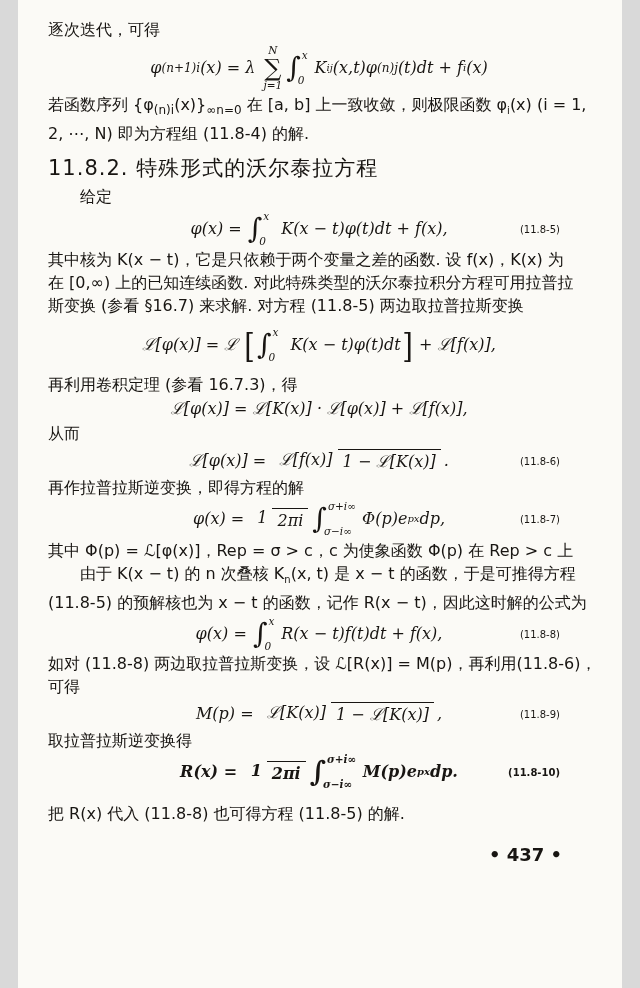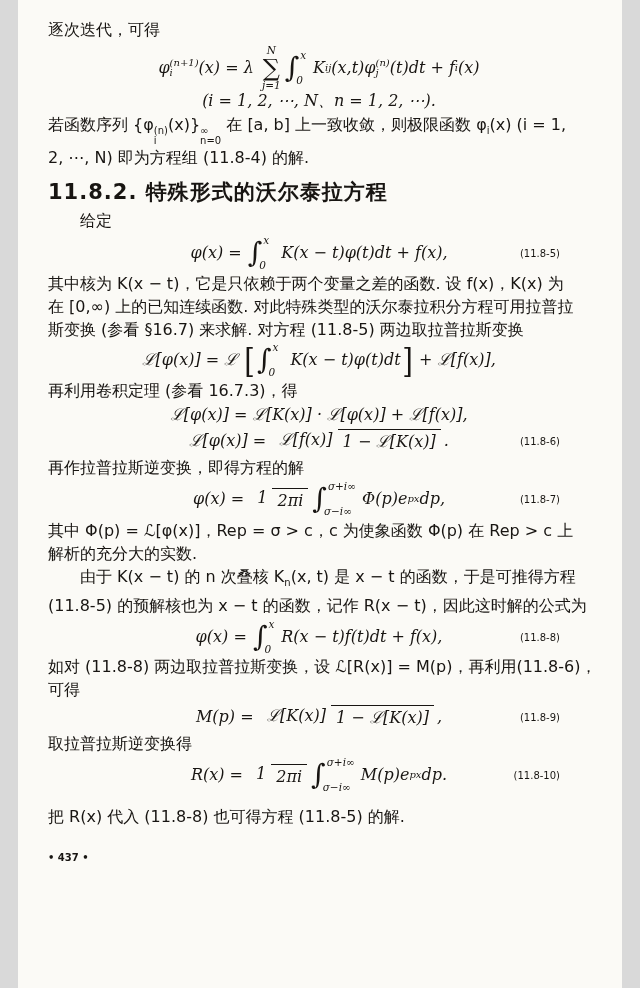--- a/index.html
+++ b/index.html
@@ -12,21 +12,21 @@
     font-family:"DejaVu Sans",sans-serif;
     font-size:16px;
     line-height:23px;
     overflow:hidden;
     box-sizing:border-box;
     padding:18px 32px 0 30px;
   }
   .line{margin:0;white-space:pre;}
   .indent{text-indent:2em;}
   .heading{
-    font-weight:bold;
+    font-weight:normal;
     font-size:21px;
     line-height:26px;
     margin:10px 0 0 0;
     letter-spacing:1px;
   }
   
   .eqrow{position:relative;display:flex;justify-content:center;align-items:center;}
   .eq{
     display:inline-flex;align-items:center;
     white-space:pre;
@@ -50,107 +50,104 @@
   .bigint .il-t{transform:translateY(-2px);}
   .bigint .il-b{transform:translate(-4px,2px);}
   
   .frac{display:inline-flex;flex-direction:row;align-items:center;margin:0 3px;line-height:1;}
   .frac .num{padding:1px 5px 3px 5px;line-height:18px;}
   .frac .den{border-top:1.6px solid #181512;padding:3px 5px 1px 5px;line-height:18px;text-align:center;}
   
   .bigbr{font-size:34px;line-height:30px;font-style:normal;font-weight:300;display:inline-block;transform:scaleX(.8);}
   
   .supsub{
-    display:inline-flex;flex-direction:column;align-items:flex-start;
-    vertical-align:-4px;font-size:10px;line-height:10px;
+    display:inline-flex;flex-direction:row;align-items:flex-start;
+    vertical-align:-4px;font-size:12px;line-height:10px;
   }
   sub,sup{font-size:10px;}
   .footer{
     margin-top:18px;
-    text-align:left;
+    text-align:right;
     padding-right:28px;
     font-weight:bold;
-    font-size:10px;
+    font-size:18px;
   }
 </style>
 </head>
 <body>
 
 <div class="page">
 
   <p class="line">逐次迭代，可得</p>
 
   <div class="eqrow" style="margin-top:4px;">
     <span class="eq"><span>φ</span><span class="supsub"><span>(n+1)</span><span>i</span></span><span>(x) = λ </span><span class="bigop"><span class="op-lim">N</span><span class="op-glyph">∑</span><span class="op-lim">j=1</span></span><span class="bigint"><span class="int-glyph">∫</span><span class="int-lims"><span class="il-t">x</span><span class="il-b">0</span></span></span><span> K</span><sub>ij</sub><span>(x,t)φ</span><span class="supsub"><span>(n)</span><span>j</span></span><span>(t)dt + f</span><sub>i</sub><span>(x)</span></span>
-  </div>
-  <div class="eqrow">
-    <span class="eq">(i = 1, 2, ⋯, N、n = 1, 2, ⋯).</span>
   </div>
 
   <p class="line" style="margin-top:2px;"><span>若函数序列 {φ</span><span class="supsub"><span>(n)</span><span>i</span></span><span>(x)}</span><span class="supsub"><span>∞</span><span>n=0</span></span><span> 在 [a, b] 上一致收敛，则极限函数 φ</span><sub>i</sub><span>(x) (i = 1,</span></p>
   <p class="line">2, ⋯, N) 即为方程组 (11.8-4) 的解.</p>
 
   <h2 class="heading">11.8.2. 特殊形式的沃尔泰拉方程</h2>
 
   <p class="line indent" style="margin-top:4px;">给定</p>
 
   <div class="eqrow" style="margin:5px 0 3px 0;">
     <span class="eq"><span>φ(x) = </span><span class="bigint"><span class="int-glyph">∫</span><span class="int-lims"><span class="il-t">x</span><span class="il-b">0</span></span></span><span>  K(x − t)φ(t)dt + f(x),</span></span>
     <span class="eqno">(11.8-5)</span>
   </div>
 
   <p class="line">其中核为 K(x − t)，它是只依赖于两个变量之差的函数. 设 f(x)，K(x) 为</p>
   <p class="line">在 [0,∞) 上的已知连续函数. 对此特殊类型的沃尔泰拉积分方程可用拉普拉</p>
   <p class="line">斯变换 (参看 §16.7) 来求解. 对方程 (11.8-5) 两边取拉普拉斯变换</p>
 
-  <div class="eqrow" style="margin:3px 0;">
+  <div class="eqrow" style="margin:12px 0;">
     <span class="eq"><span>ℒ[φ(x)] = ℒ </span><span class="bigbr">[</span><span class="bigint"><span class="int-glyph">∫</span><span class="int-lims"><span class="il-t">x</span><span class="il-b">0</span></span></span><span>  K(x − t)φ(t)dt</span><span class="bigbr">]</span><span> + ℒ[f(x)],</span></span>
   </div>
 
   <p class="line">再利用卷积定理 (参看 16.7.3)，得</p>
 
   <div class="eqrow" style="margin:3px 0;text-align:center;">
     <span class="eq">ℒ[φ(x)] = ℒ[K(x)] · ℒ[φ(x)] + ℒ[f(x)],</span>
   </div>
 
+  <p class="line">从而</p>
 
   <div class="eqrow" style="margin:4px 0;">
     <span class="eq"><span>ℒ[φ(x)] = </span><span class="frac"><span class="num">ℒ[f(x)]</span><span class="den">1 − ℒ[K(x)]</span></span><span>.</span></span>
     <span class="eqno">(11.8-6)</span>
   </div>
 
   <p class="line">再作拉普拉斯逆变换，即得方程的解</p>
 
   <div class="eqrow" style="margin:4px 0;">
     <span class="eq"><span>φ(x) = </span><span class="frac"><span class="num">1</span><span class="den">2πi</span></span><span class="bigint"><span class="int-glyph">∫</span><span class="int-lims"><span class="il-t">σ+i∞</span><span class="il-b">σ−i∞</span></span></span><span> Φ(p)e</span><sup>px</sup><span>dp,</span></span>
     <span class="eqno">(11.8-7)</span>
   </div>
 
   <p class="line">其中 Φ(p) = ℒ[φ(x)]，Rep = σ &gt; c，c 为使象函数 Φ(p) 在 Rep &gt; c 上</p>
-  <p class="line">解析的充分大的实数.</p>
 
   <p class="line indent"><span>由于 K(x − t) 的 n 次叠核 K</span><sub>n</sub><span>(x, t) 是 x − t 的函数，于是可推得方程</span></p>
   <p class="line">(11.8-5) 的预解核也为 x − t 的函数，记作 R(x − t)，因此这时解的公式为</p>
 
   <div class="eqrow" style="margin:4px 0 2px 0;">
     <span class="eq"><span>φ(x) = </span><span class="bigint"><span class="int-glyph">∫</span><span class="int-lims"><span class="il-t">x</span><span class="il-b">0</span></span></span><span> R(x − t)f(t)dt + f(x),</span></span>
     <span class="eqno">(11.8-8)</span>
   </div>
 
   <p class="line">如对 (11.8-8) 两边取拉普拉斯变换，设 ℒ[R(x)] = M(p)，再利用(11.8-6)，</p>
   <p class="line">可得</p>
 
   <div class="eqrow" style="margin:4px 0;">
     <span class="eq"><span>M(p) = </span><span class="frac"><span class="num">ℒ[K(x)]</span><span class="den">1 − ℒ[K(x)]</span></span><span>,</span></span>
     <span class="eqno">(11.8-9)</span>
   </div>
 
   <p class="line">取拉普拉斯逆变换得</p>
 
-  <div class="eqrow" style="margin:4px 0;">
+  <div class="eqrow" style="margin:4px 0;font-weight:bold;">
     <span class="eq"><span>R(x) = </span><span class="frac"><span class="num">1</span><span class="den">2πi</span></span><span class="bigint"><span class="int-glyph">∫</span><span class="int-lims"><span class="il-t">σ+i∞</span><span class="il-b">σ−i∞</span></span></span><span> M(p)e</span><sup>px</sup><span>dp.</span></span>
     <span class="eqno">(11.8-10)</span>
   </div>
 
   <p class="line" style="margin-top:14px;">把 R(x) 代入 (11.8-8) 也可得方程 (11.8-5) 的解.</p>
 
   <div class="footer">• 437 •</div>
 
 </div>
 

